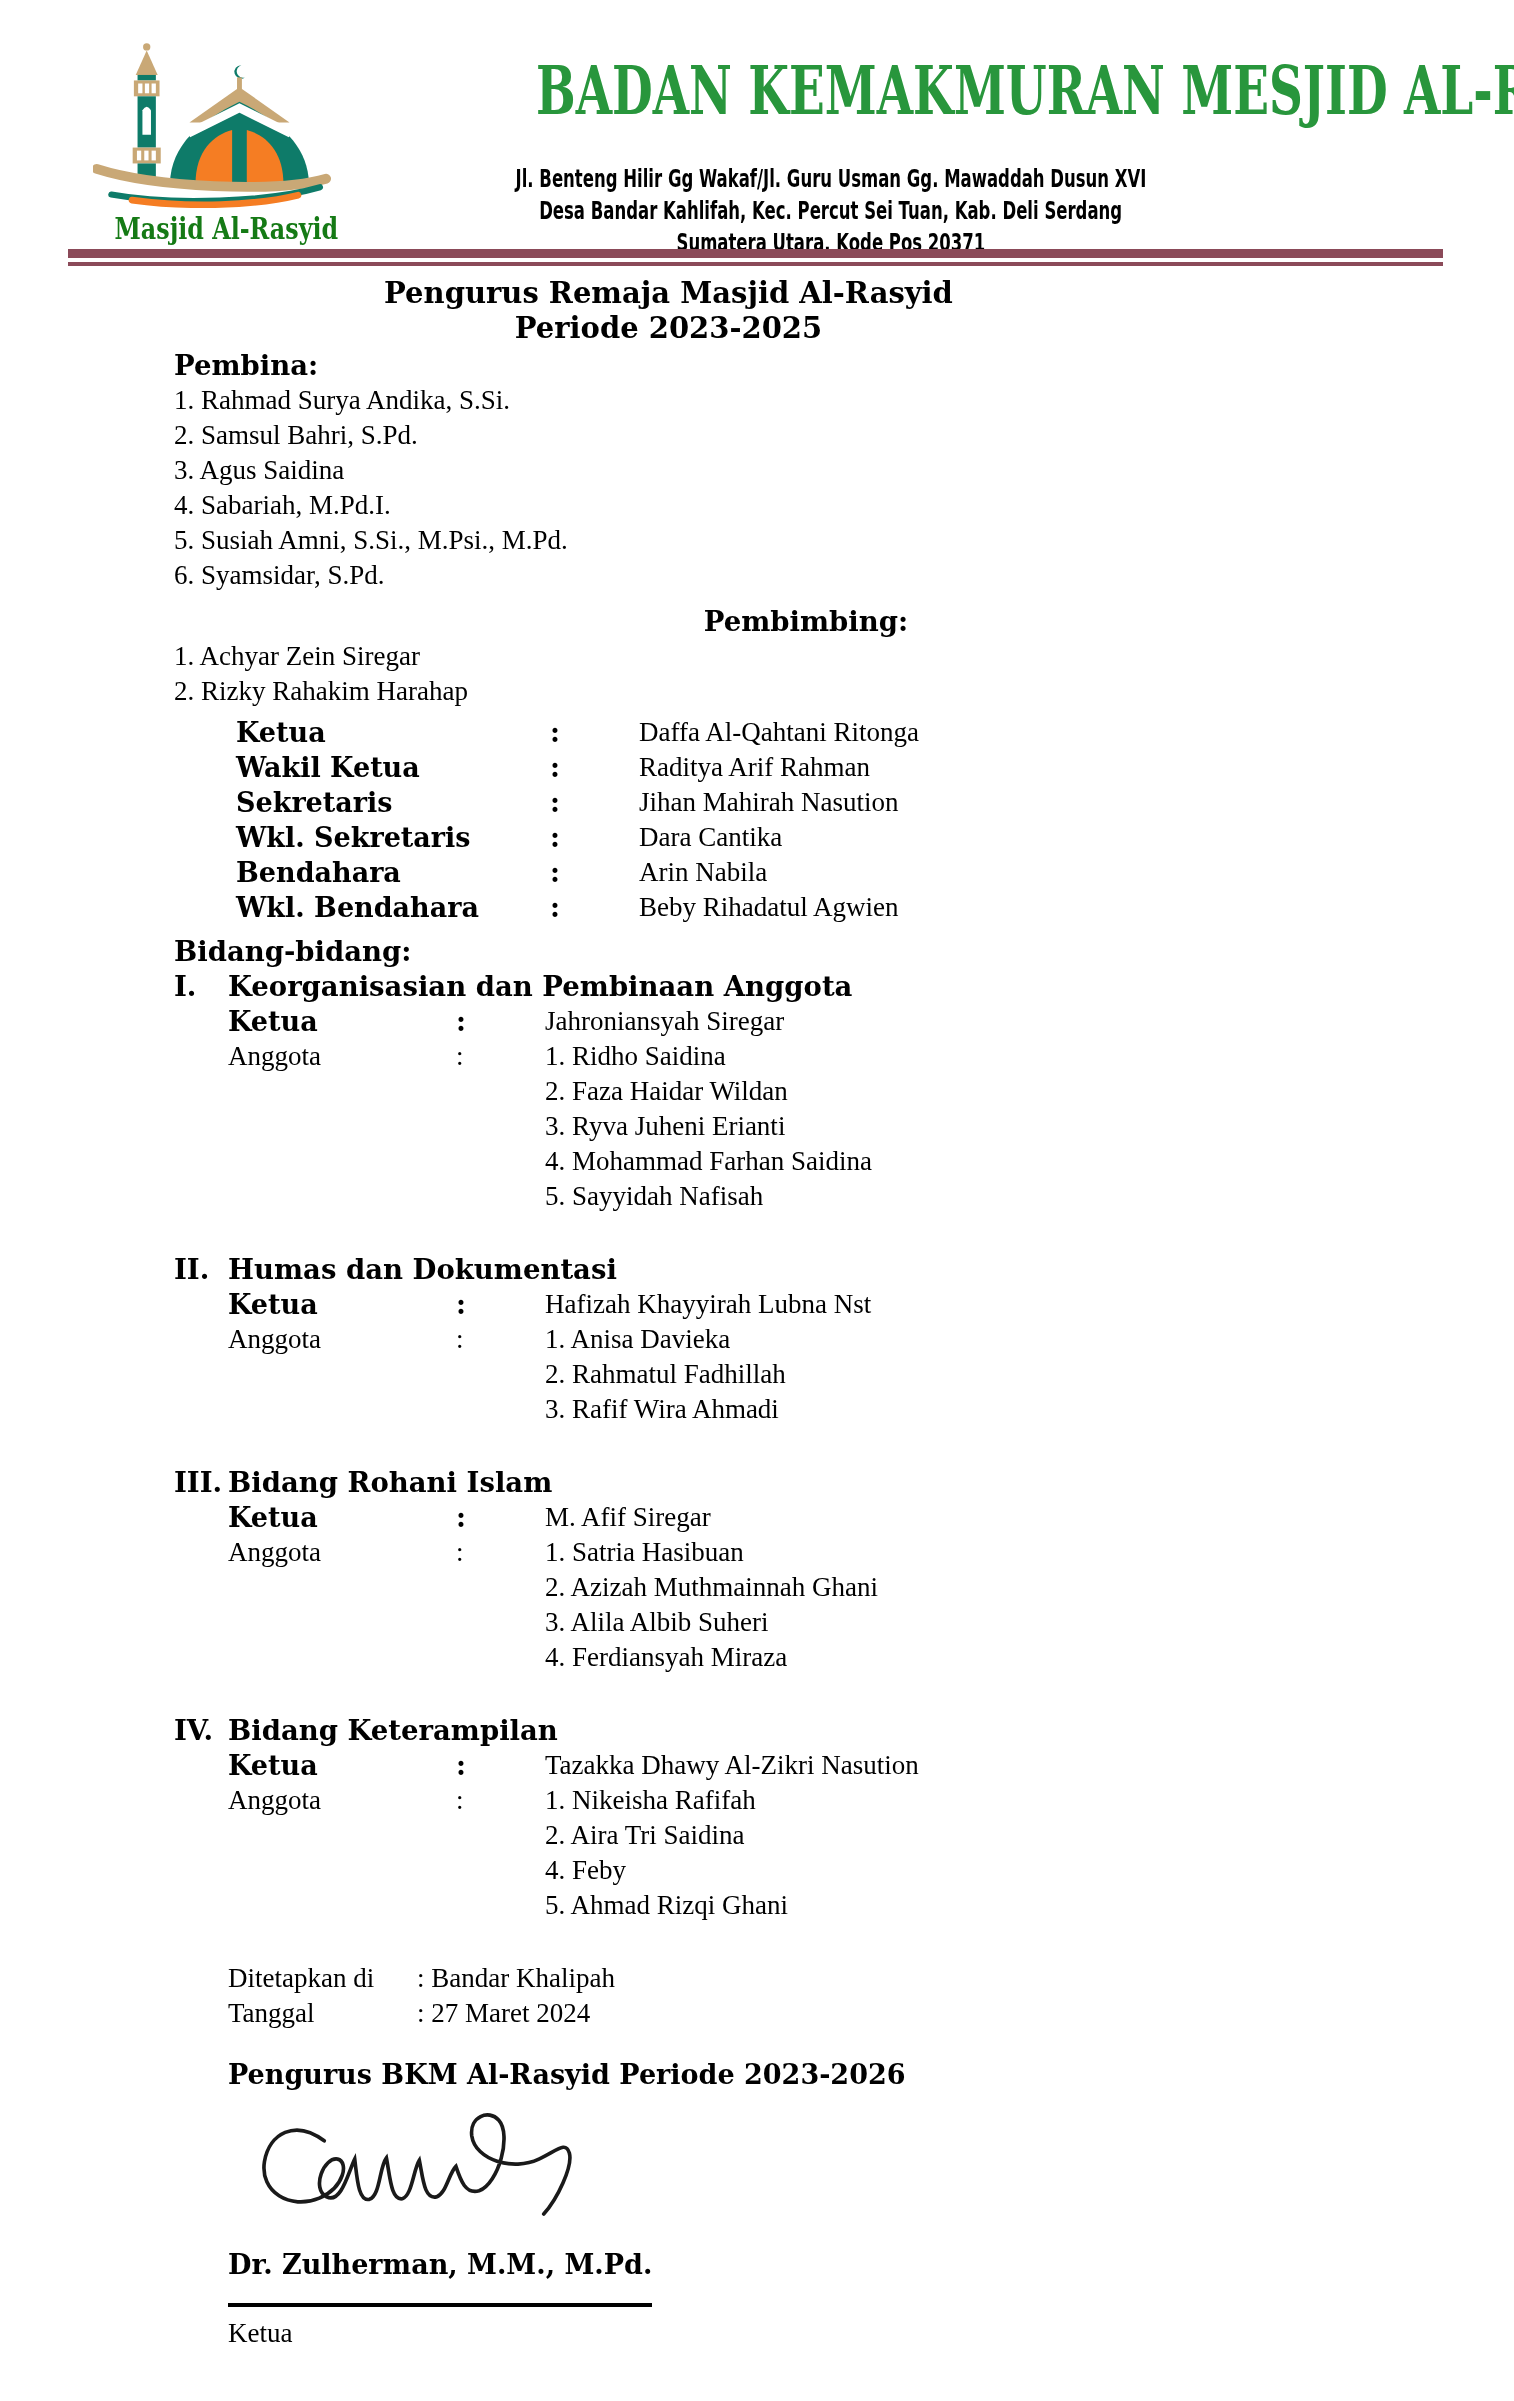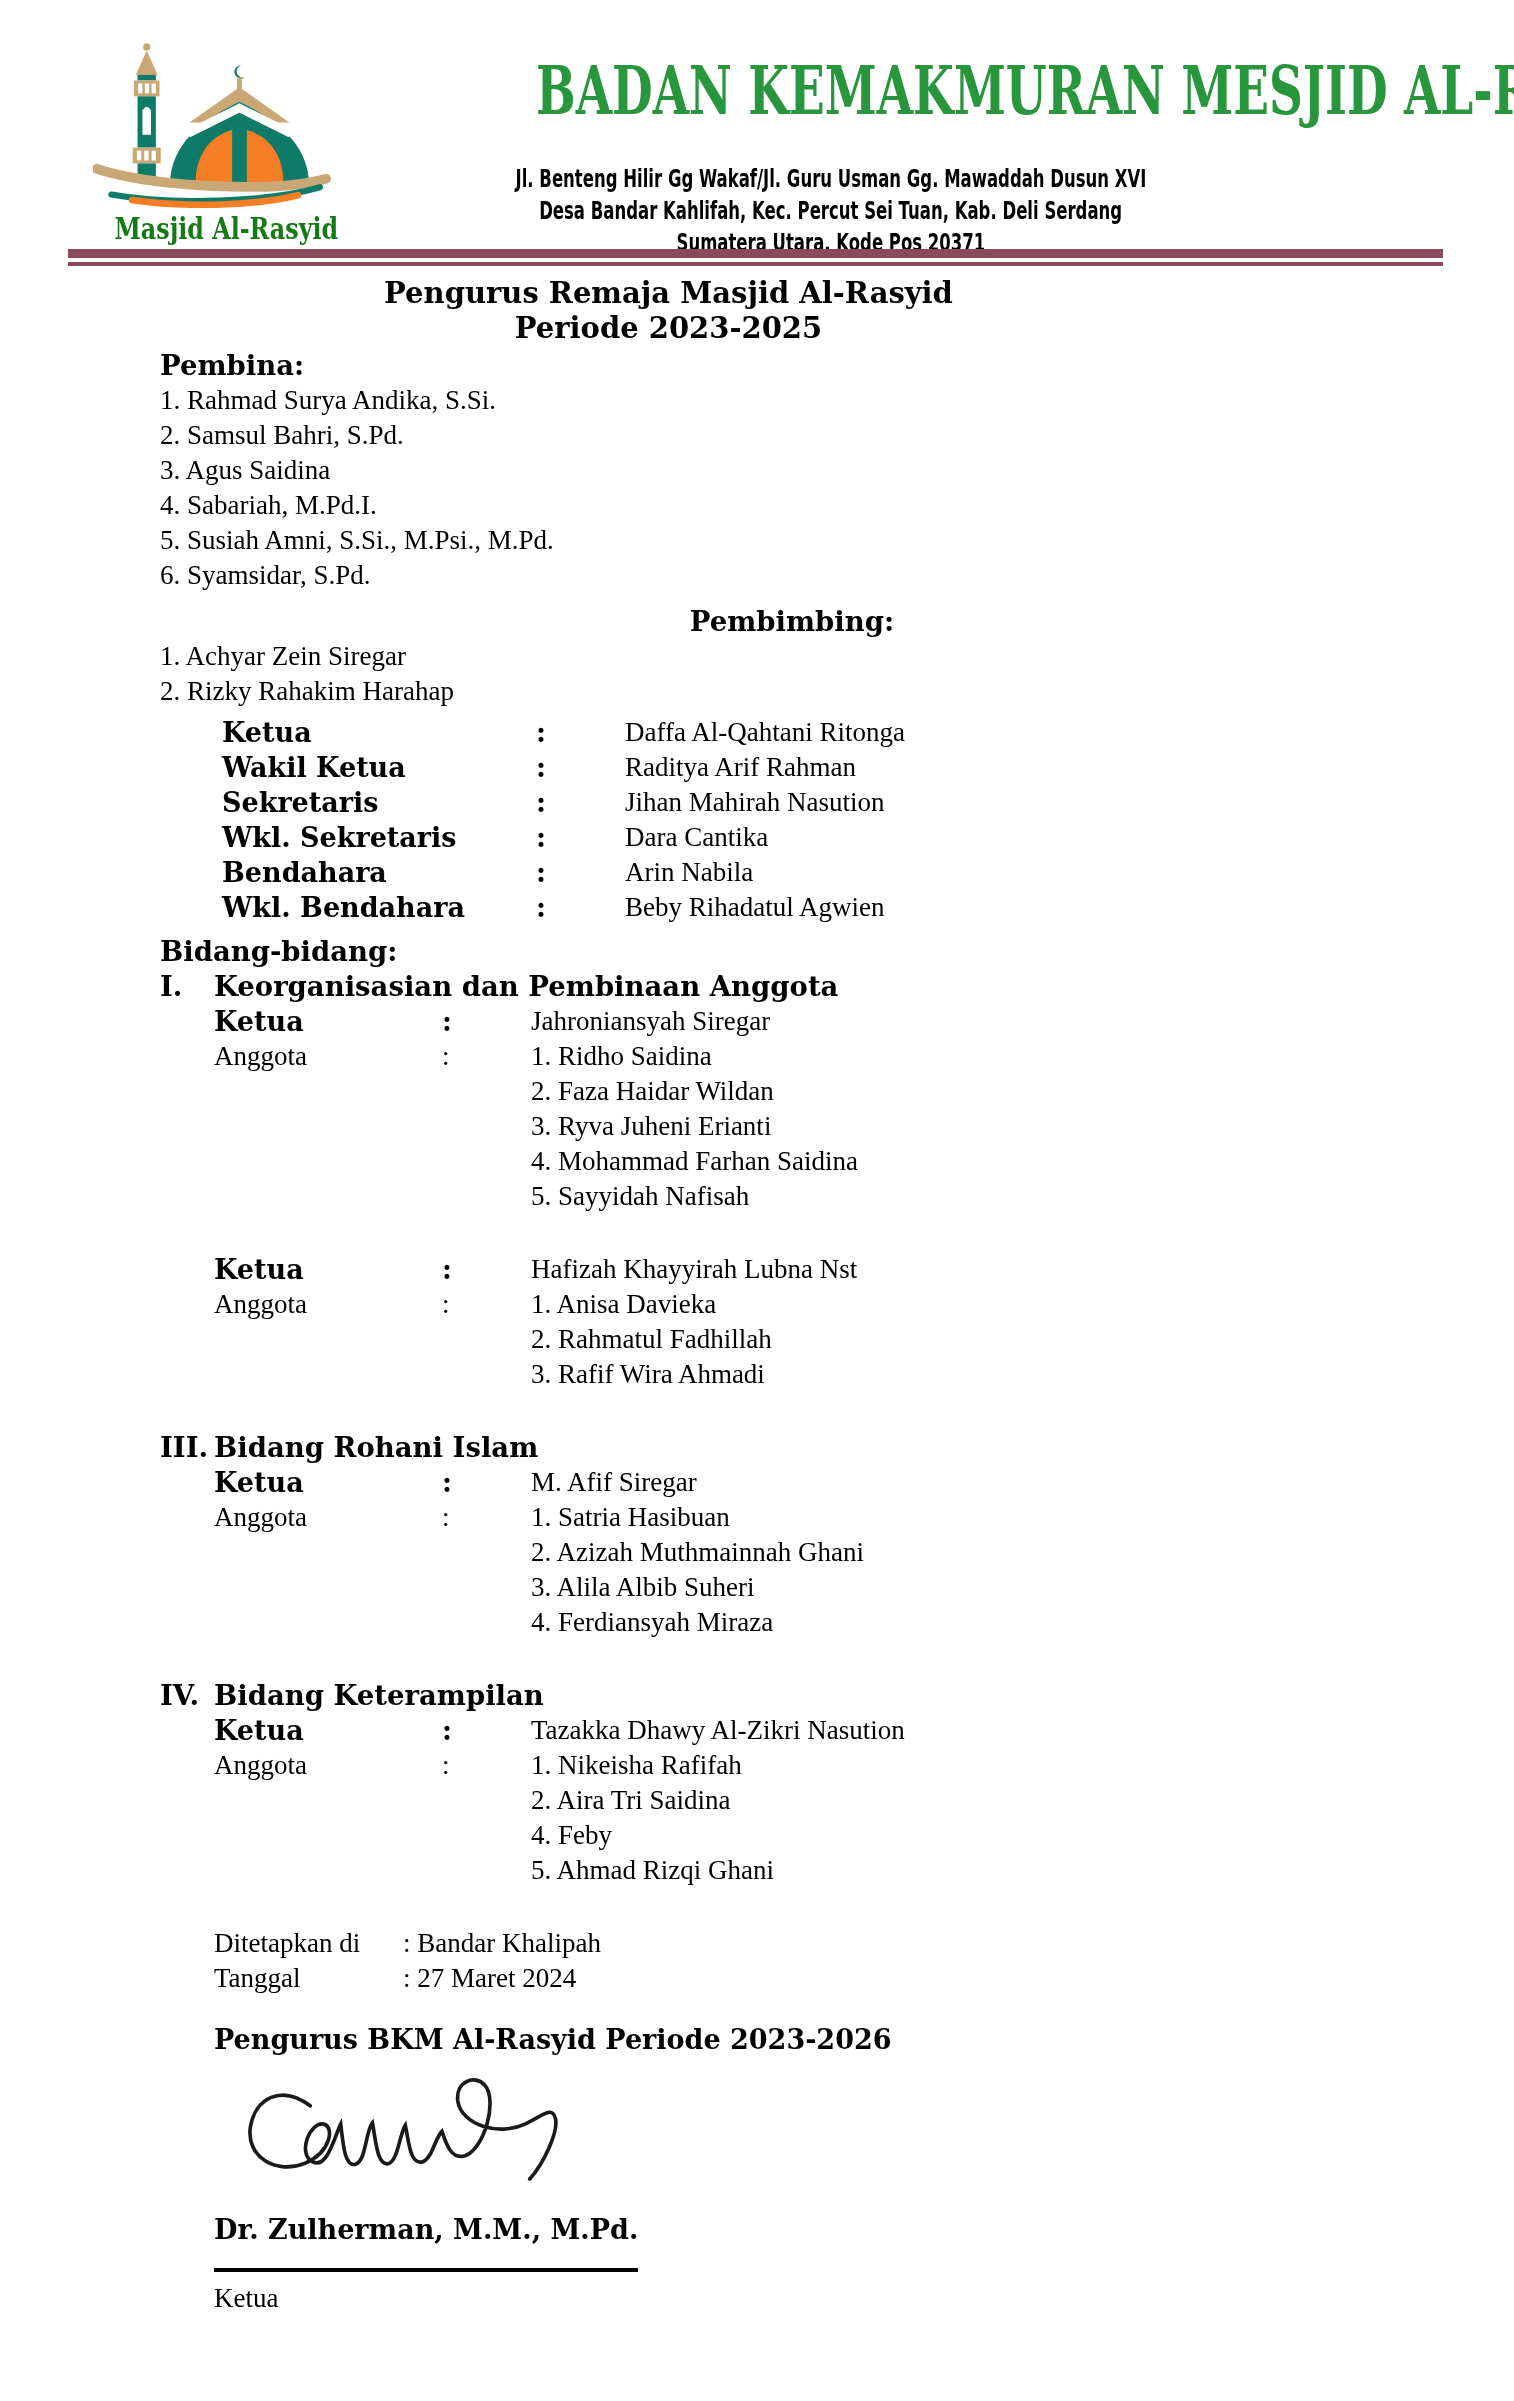--- a/index.html
+++ b/index.html
@@ -17,21 +17,21 @@
   .org-name>span{display:inline-block;transform:scaleX(.70);transform-origin:center;}
   .addr{margin-top:37px;font-family:"DejaVu Sans",sans-serif;font-weight:700;font-size:25px;line-height:32px;}
   .addr div{white-space:nowrap;}
   .addr div>span{display:inline-block;transform:scaleX(.66);transform-origin:center;}
   .rule-thick{position:absolute;left:68px;right:72px;top:249px;height:8.5px;background:#8b4a59;}
   .rule-thin {position:absolute;left:68px;right:72px;top:262px;height:4.3px;background:#8b4a59;}
   
   .doc-title{position:absolute;top:276px;left:0;width:1337px;text-align:center;
              font-family:"DejaVu Serif",serif;font-weight:bold;font-size:29px;line-height:35px;}
   
-  main{position:absolute;left:160px;top:348px;width:1264px;font-size:27px;line-height:35px;}
+  main{position:absolute;left:174px;top:348px;width:1264px;font-size:27px;line-height:35px;}
   .h{font-family:"DejaVu Serif",serif;font-weight:bold;font-size:27.5px;}
   .li{white-space:nowrap;}
   .mt{margin-top:11px;text-align:center;}
   .officers{margin:6.1px 0 8.5px 62px;}
   .orow{display:grid;grid-template-columns:314px 89px 1fr;line-height:35px;}
   .olabel{font-family:"DejaVu Serif",serif;font-weight:bold;}
   .bold{font-family:"DejaVu Serif",serif;font-weight:bold;}
   .sec{margin-bottom:38px;}
   .sec-title{display:grid;grid-template-columns:54px 1fr;font-family:"DejaVu Serif",serif;font-weight:bold;font-size:27.5px;}
   .srow{display:grid;grid-template-columns:228px 89px 1fr;margin-left:54px;}
@@ -183,20 +183,24 @@
         <span>4. Mohammad Farhan Saidina</span>
         </div>
       <div class="srow">
           <span></span>
           <span></span>
         <span>5. Sayyidah Nafisah</span>
         </div>
     </div>
 
     <div class="sec">
+      <div class="sec-title">
+        <span>II.</span>
+        <span>Humas dan Dokumentasi</span>
+      </div>
       <div class="srow">
         <span class="bold">Ketua</span>
         <span class="bold">:</span>
         <span>Hafizah Khayyirah Lubna Nst</span>
       </div>
       <div class="srow">
         <span>Anggota</span>
         <span>:</span>
         <span>1. Anisa Davieka</span>
       </div>

